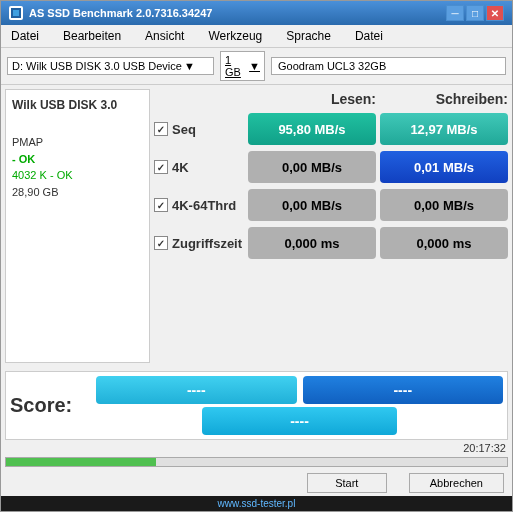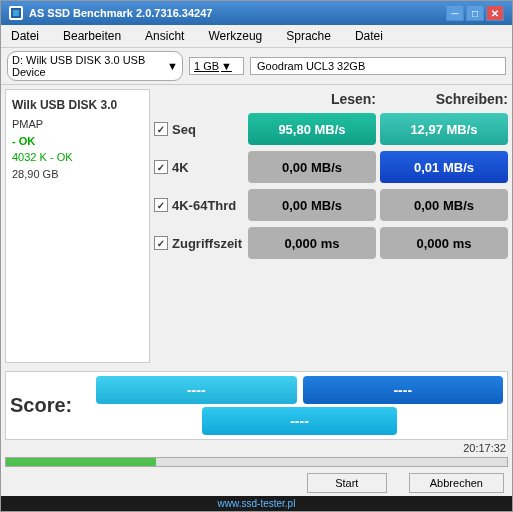--- a/index.html
+++ b/index.html
@@ -87,25 +87,24 @@
       background: white;
       border: 1px solid #aaa;
       padding: 2px 4px;
       font-size: 11px;
       cursor: pointer;
       display: flex;
       align-items: center;
       gap: 2px;
     }
     .toolbar-dropdown.drive {
-      width: 176px;
-      border-radius: 9px;
+      width: 207px;
     }
     .toolbar-dropdown.size {
-      width: 55px;
+      width: 45px;
       text-decoration: underline;
     }
     .toolbar-input {
       background: white;
       border: 1px solid #aaa;
       padding: 2px 6px;
       font-size: 11px;
       flex: 1;
     }
     .content-area {
@@ -119,21 +118,21 @@
       width: 145px;
       background: white;
       border: 1px solid #ccc;
       padding: 6px;
       font-size: 11px;
       color: #333;
     }
     .left-panel .drive-name {
       font-weight: bold;
       font-size: 12px;
-      margin-bottom: 2px;
+      margin-bottom: 20px;
     }
     .left-panel .pmap {
       color: #333;
     }
     .left-panel .ok-green {
       color: #00aa00;
       font-weight: bold;
     }
     .left-panel .ok-green2 {
       color: #00aa00;

